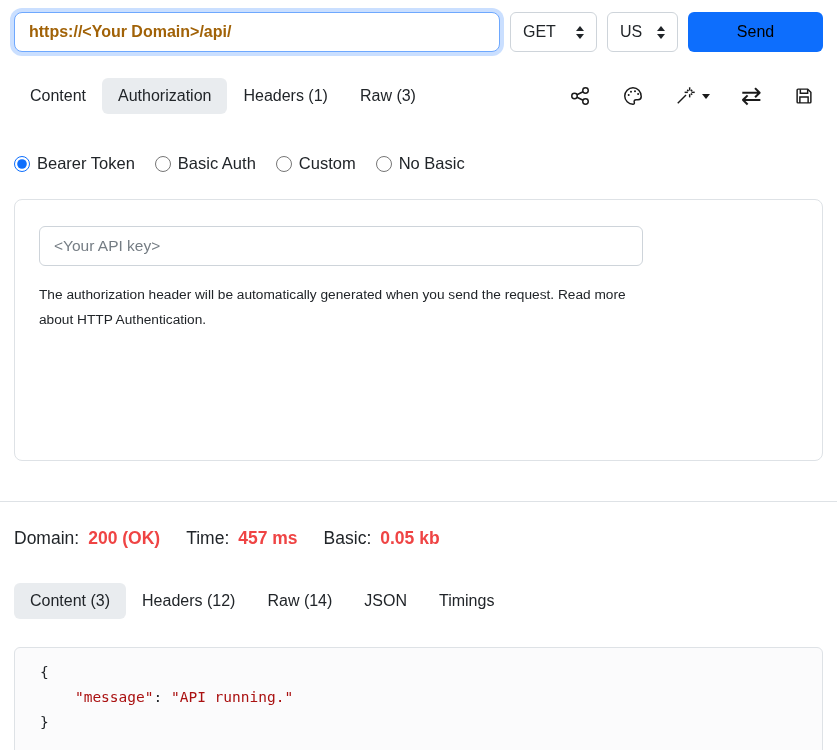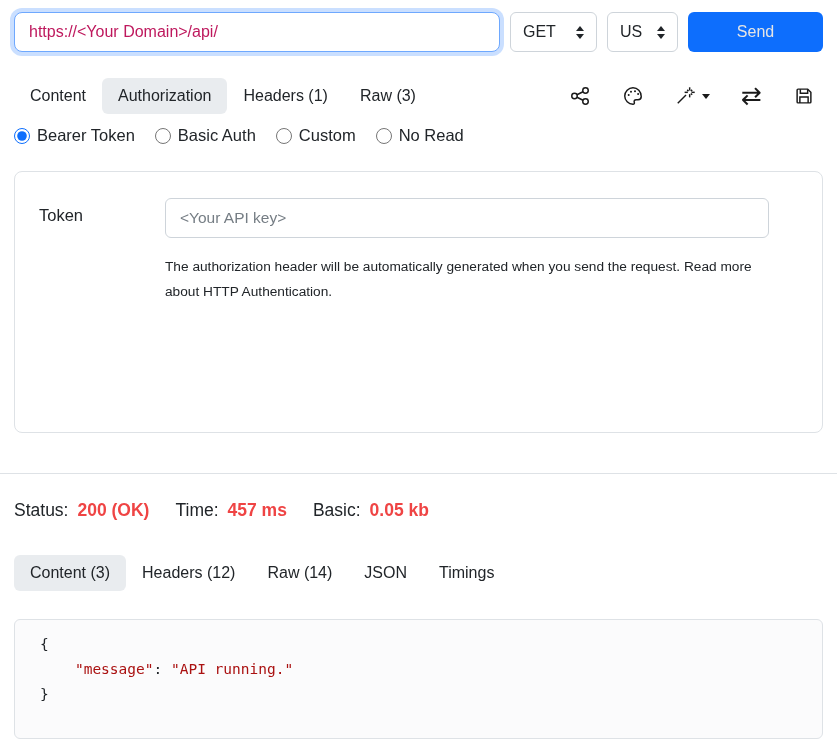--- a/index.html
+++ b/index.html
@@ -8,58 +8,59 @@
     width: 837px; height: 750px; overflow: hidden;
     background: #ffffff; color: #212529;
     font-family: "Liberation Sans", sans-serif;
     font-size: 16px;
   }
 
   
   .topbar { display: flex; gap: 10px; padding: 12px 14px 0 14px; align-items: stretch; }
   .url-input {
     width: 486px; height: 40px; padding: 6px 14px;
-    font-family: "Liberation Sans", sans-serif; font-size: 16px; color: #be185d;
+    font-family: "Liberation Sans", sans-serif; font-size: 16px; color: #a16207;
     border: 1px solid #6ea8fe; border-radius: 8px; outline: none;
     box-shadow: 0 0 0 4px rgba(13,110,253,.22);
+    font-weight: bold;
   }
   .select-box {
     height: 40px; border: 1px solid #ced4da; border-radius: 6px; background: #fff;
     display: flex; align-items: center; justify-content: space-between;
     padding: 0 12px; cursor: pointer;
   }
   .select-method { width: 87px; }
   .select-region { width: 71px; }
   .caret-updown { display: inline-block; margin-left: 8px; }
   .caret-updown i { display: block; width: 0; height: 0;
     border-left: 4px solid transparent; border-right: 4px solid transparent; }
   .caret-updown .up   { border-bottom: 5px solid #212529; margin-bottom: 3px; }
   .caret-updown .down { border-top: 5px solid #212529; }
   .send-btn {
     width: 135px; height: 40px; border: none; border-radius: 6px;
-    background: #0d6efd; color: #e5e5e5; font-size: 16px; cursor: pointer;
+    background: #0d6efd; color: #000000; font-size: 16px; cursor: pointer;
     font-family: "Liberation Sans", sans-serif;
   }
 
   
   .tabs-row { display: flex; align-items: center; margin-top: 26px; padding: 0 22px 0 14px; }
   .tab {
     padding: 9px 16px; border-radius: 6px; color: #212529; cursor: pointer;
     white-space: nowrap;
   }
   .tab.active { background: #e9ecef; }
   .toolbar { margin-left: auto; display: flex; align-items: center; gap: 31px; }
   .tool-btn { display: flex; align-items: center; color: #1a1a1a; cursor: pointer; background: none; border: none; padding: 0; }
   .tool-btn svg { display: block; }
   .swap-glyph { font-size: 25px; line-height: 20px; font-family: "DejaVu Sans", sans-serif; }
   .menu-caret { width: 0; height: 0; border-left: 4px solid transparent;
     border-right: 4px solid transparent; border-top: 5px solid #1a1a1a; margin-left: 5px; }
 
   
-  .radio-row { display: flex; align-items: flex-start; margin-top: 12px; padding: 0 14px; }
+  .radio-row { display: flex; align-items: flex-start; margin-top: 40px; padding: 0 14px; }
   .radio-option { display: flex; align-items: center; margin-right: 20px; cursor: pointer; font-size: 16.5px; }
   .radio-option input { width: 16px; height: 16px; margin: 0 7px 0 0; accent-color: #0d6efd; }
 
   
   .panel {
     margin: 26px 14px 0 14px; border: 1px solid #dee2e6; border-radius: 8px;
     height: 262px; padding: 26px 24px; display: flex;
   }
   .panel-label { width: 126px; padding-top: 8px; font-size: 16.5px; }
   .panel-main { width: 604px; }
@@ -174,36 +175,35 @@
   <label class="radio-option">
     <input type="radio" name="authtype" style="">
     <span>Basic Auth</span>
   </label>
   <label class="radio-option">
     <input type="radio" name="authtype" style="">
     <span>Custom</span>
   </label>
   <label class="radio-option">
     <input type="radio" name="authtype" style="">
-    <span>No Read</span>
+    <span>No Basic</span>
   </label>
 </div>
 
 <div class="panel">
-  <div class="panel-label">Token</div>
   <div class="panel-main">
     <input class="token-input" type="text" placeholder="&lt;Your API key&gt;" style="">
     <div class="help-text">The authorization header will be automatically generated when you send the request. Read more about HTTP Authentication.</div>
   </div>
 </div>
 
 <hr class="divider">
 
 <div class="status-row">
-  <span class="lbl">Status:</span>
+  <span class="lbl">Domain:</span>
   <span class="val">200 (OK)</span>
   <span class="lbl">Time:</span>
   <span class="val">457 ms</span>
   <span class="lbl">Basic:</span>
   <span class="val">0.05 kb</span>
 </div>
 
 <div class="resp-tabs">
   <div class="tab active">Content (3)</div>
   <div class="tab">Headers (12)</div>

